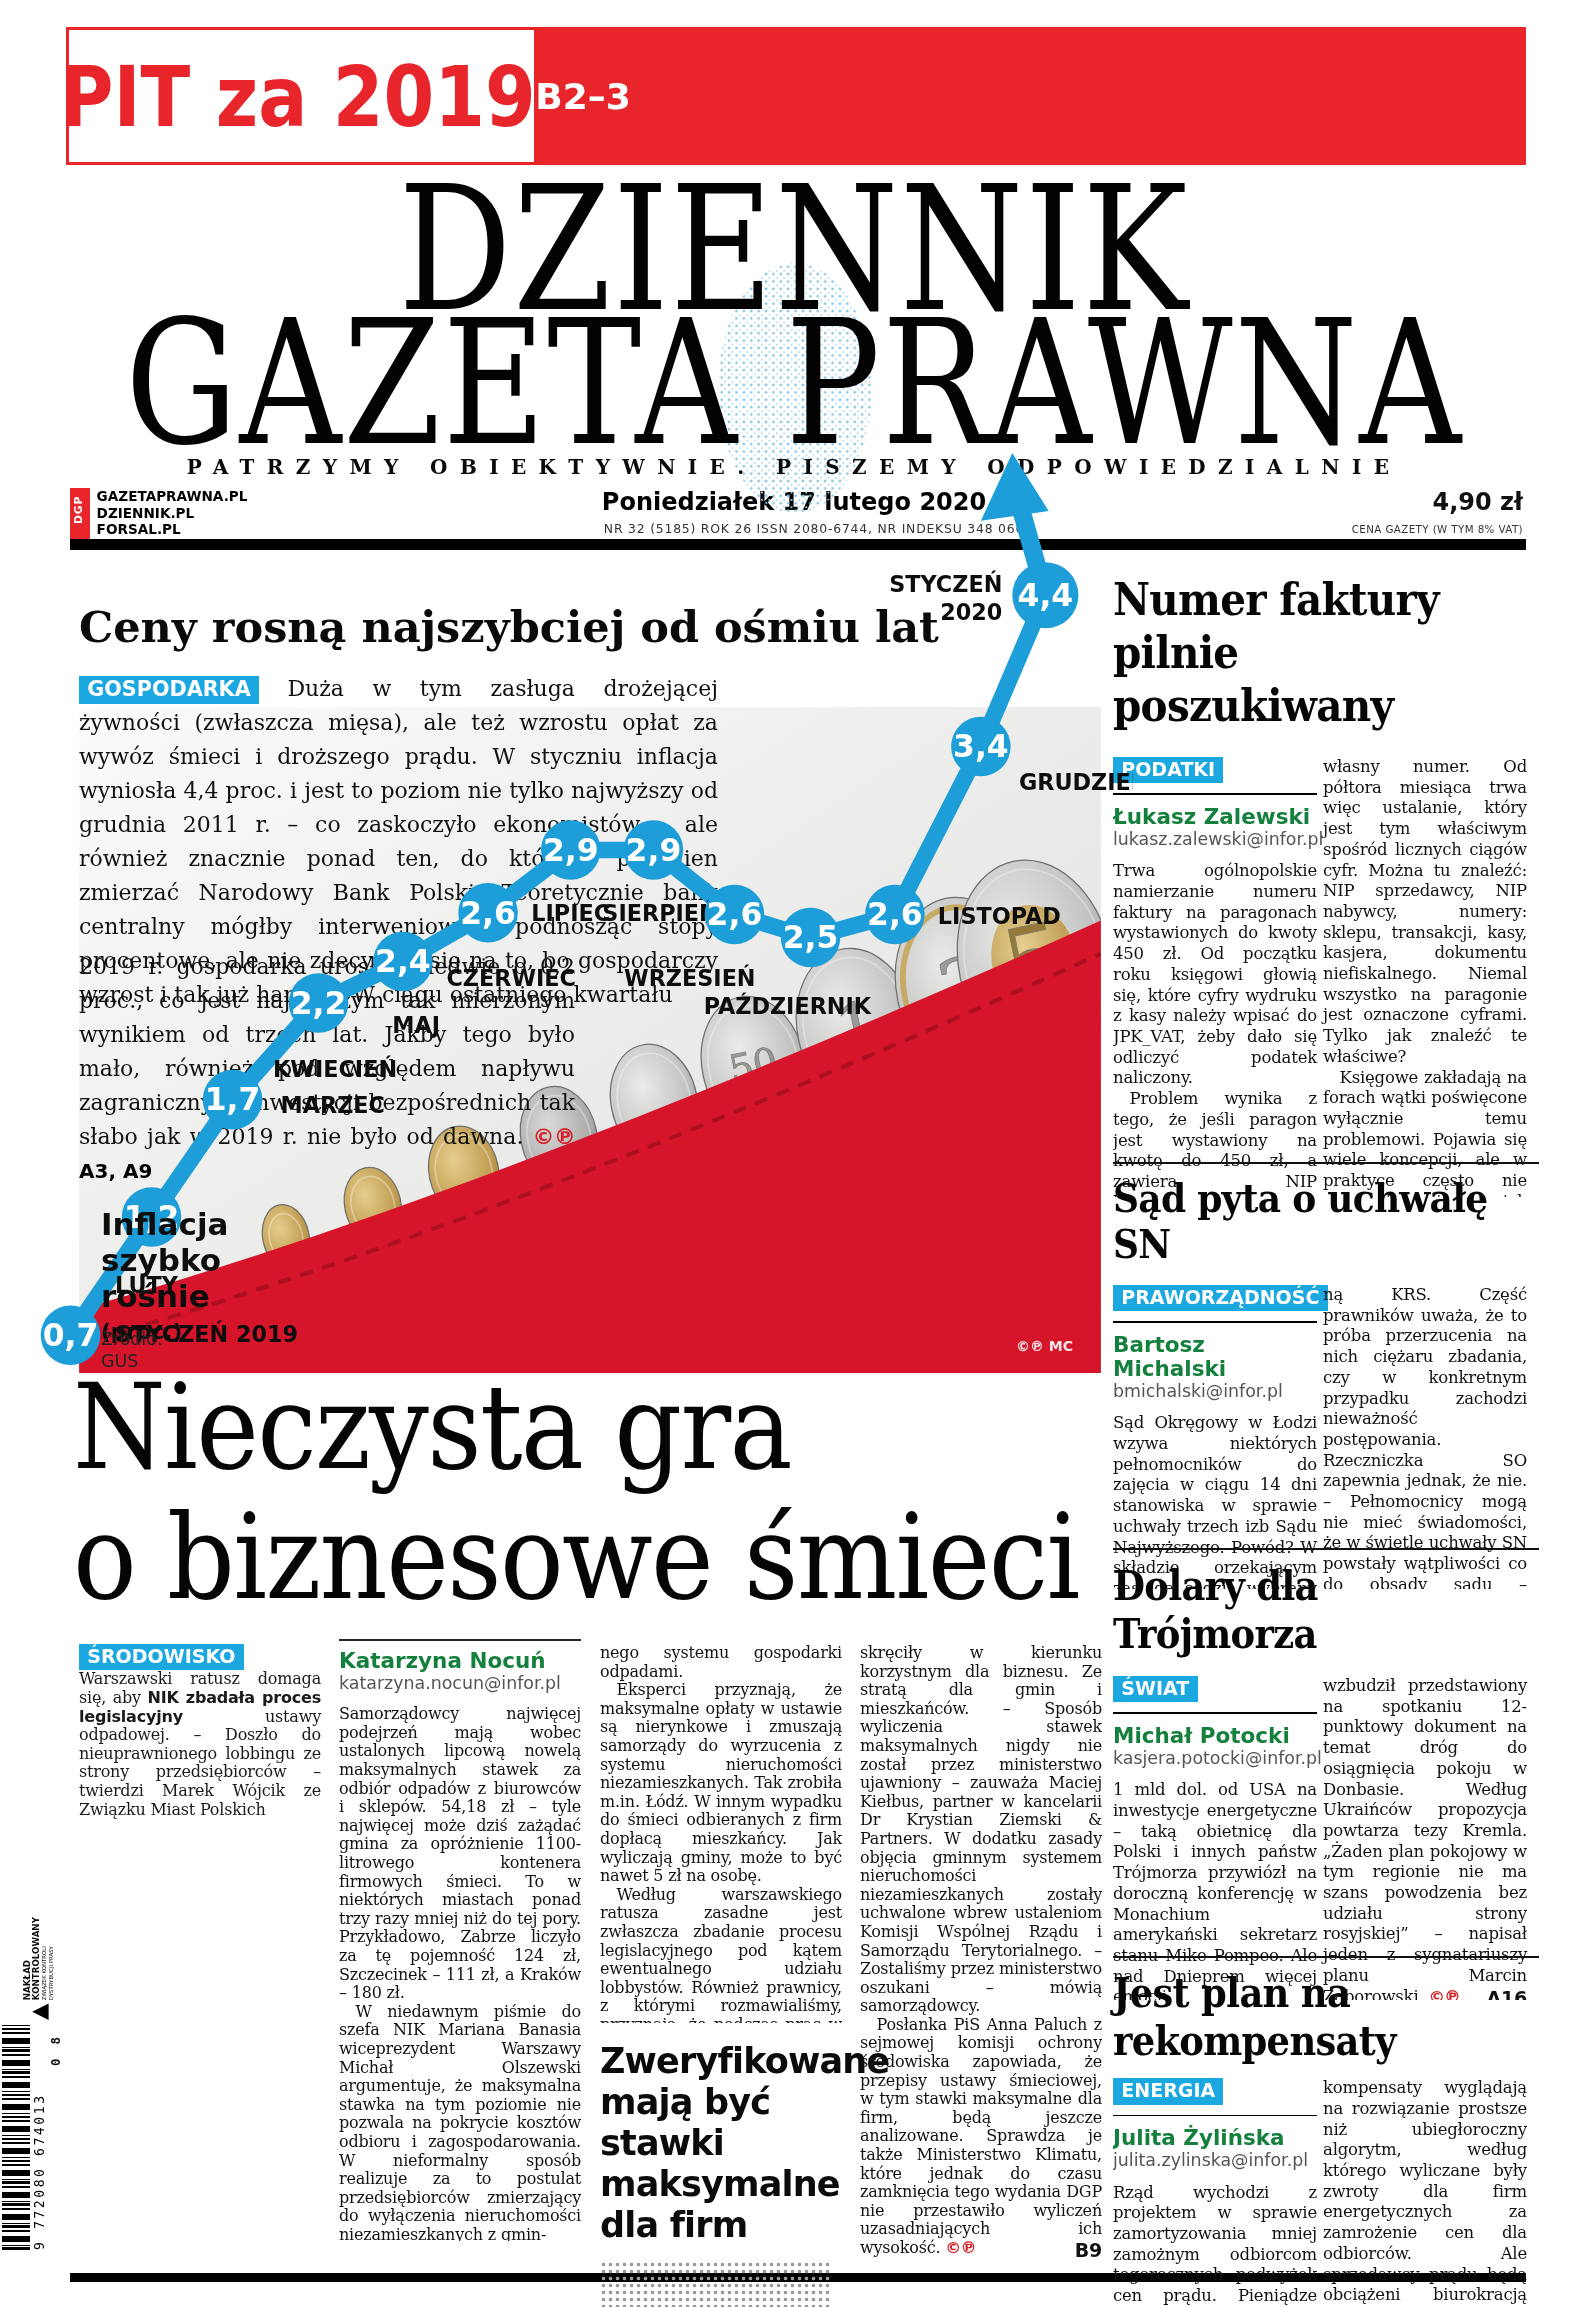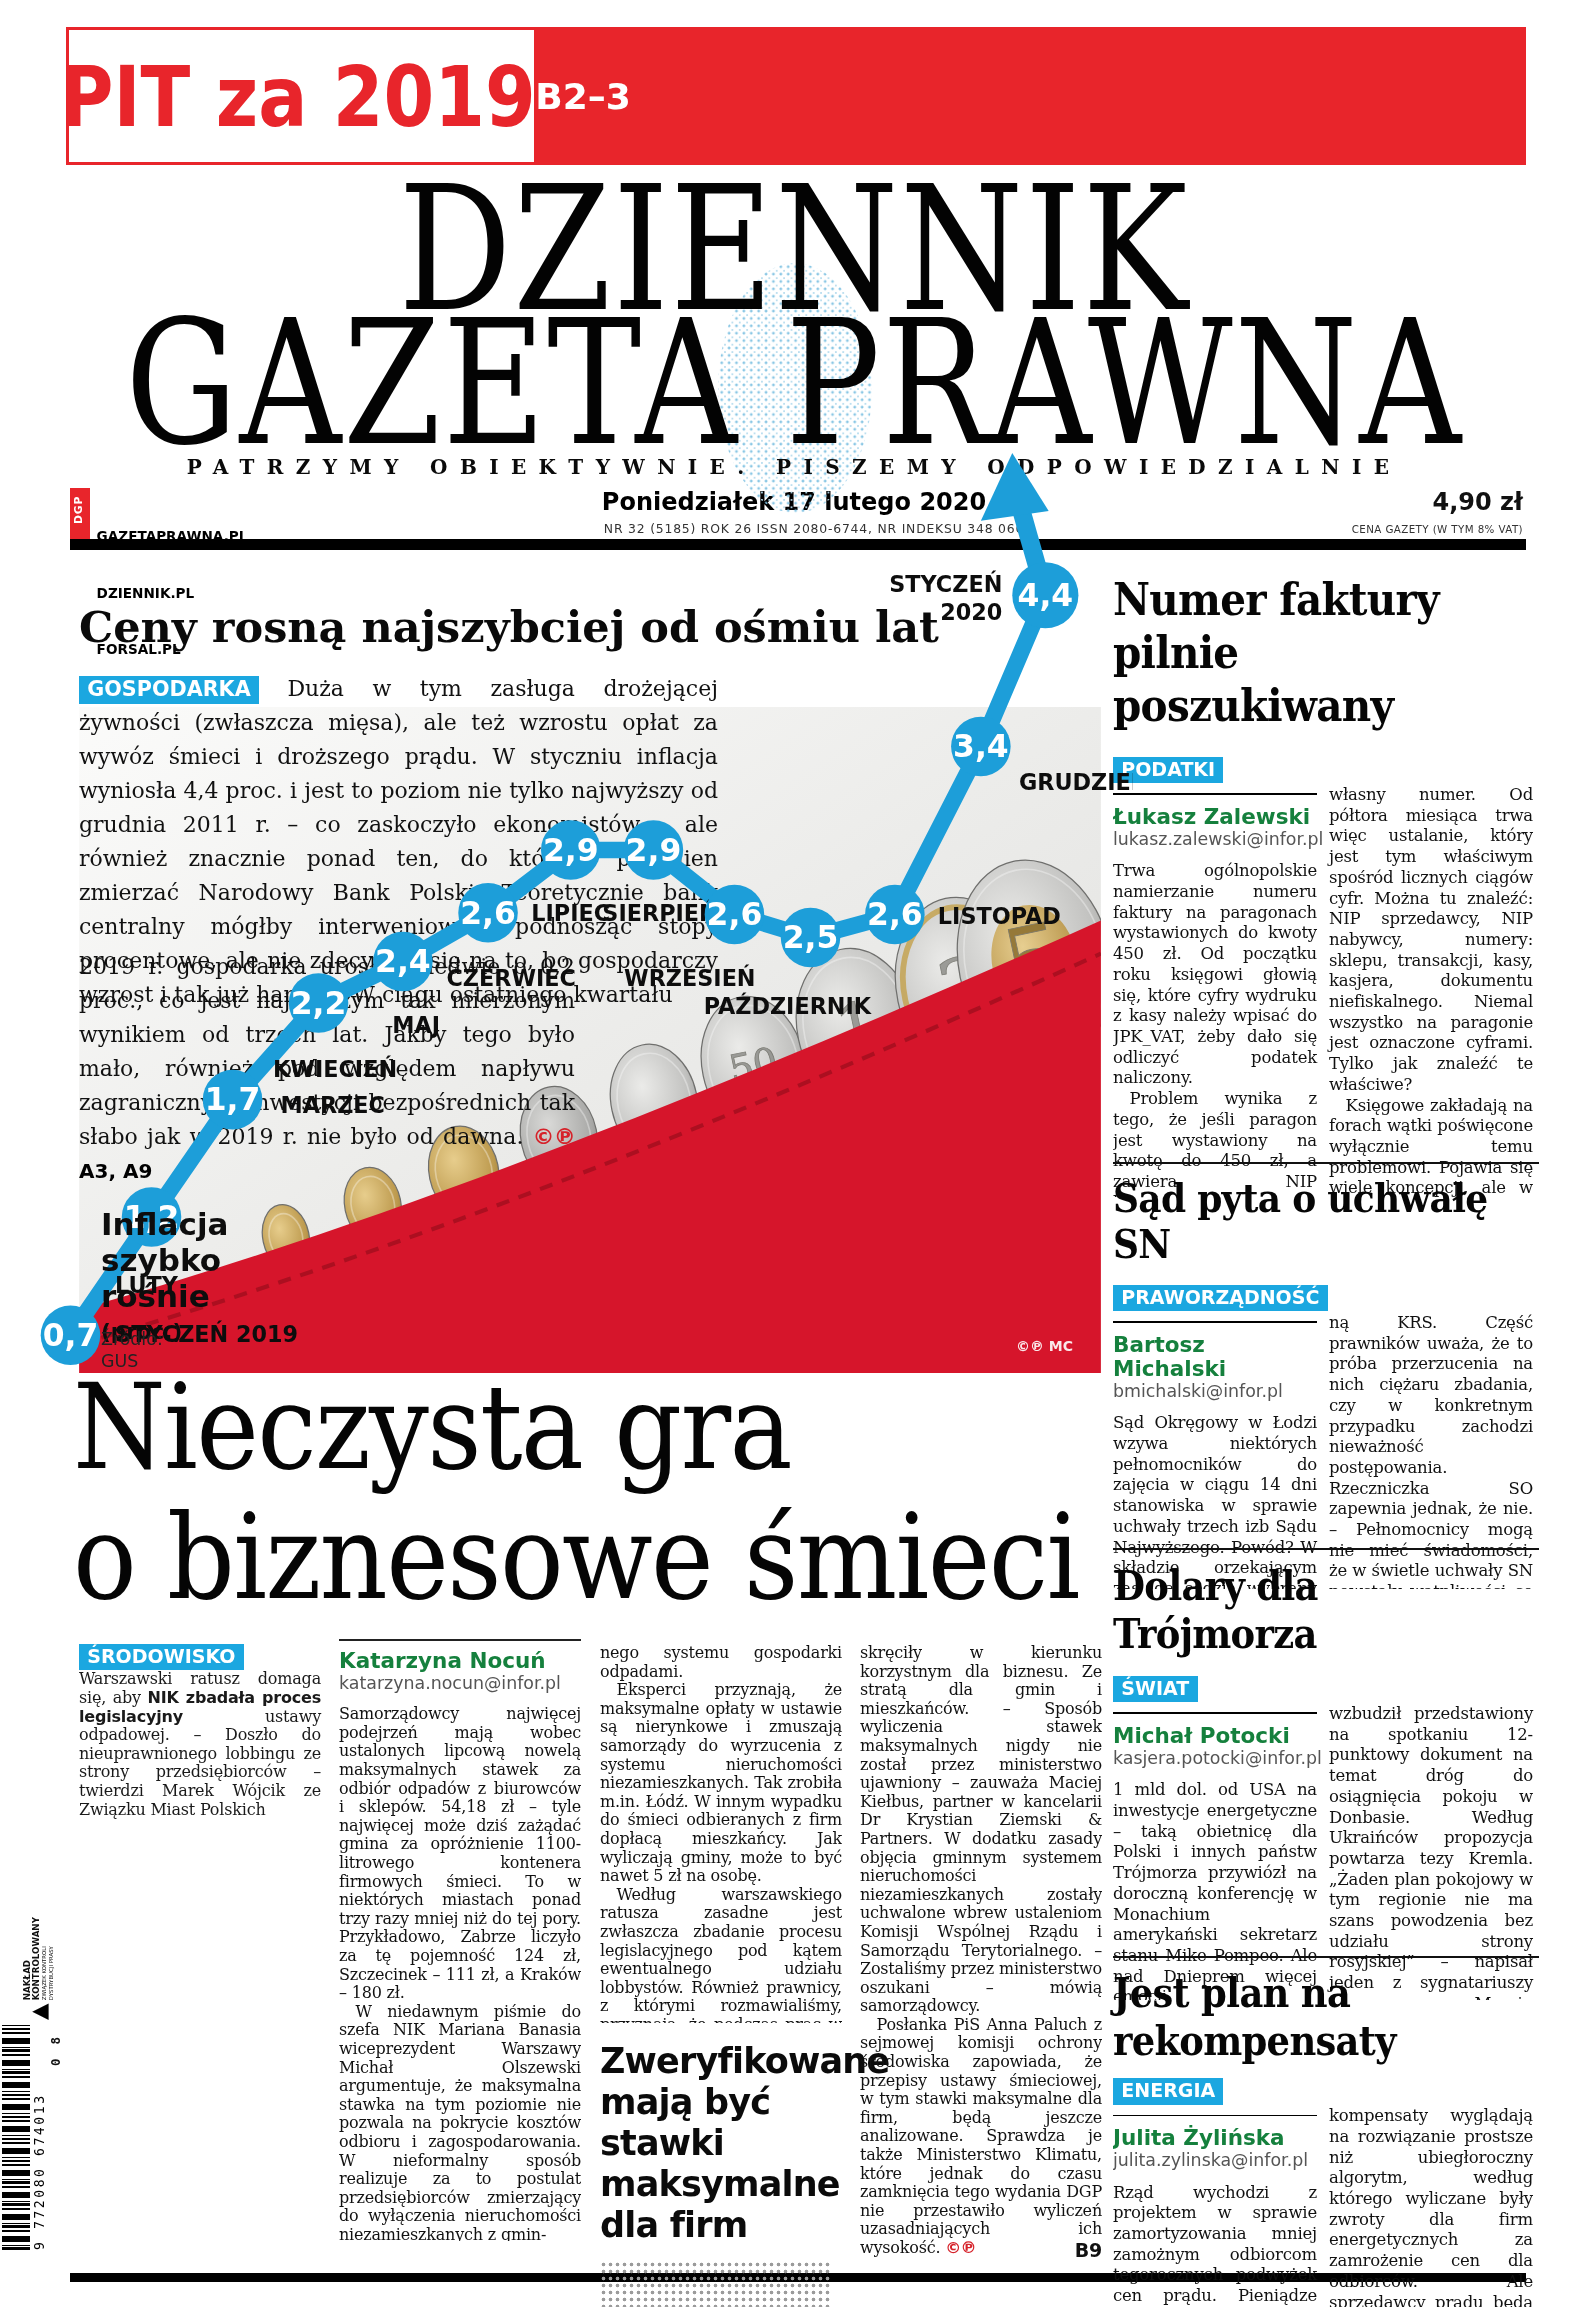--- a/index.html
+++ b/index.html
@@ -23,21 +23,21 @@
   .globe{position:absolute;left:718px;top:263px;width:154px;height:250px;border-radius:50%;z-index:1;opacity:.9;
          background-image:radial-gradient(#7fc2e2 1.4px,transparent 1.5px),radial-gradient(#b6dcee 1.1px,transparent 1.2px);
          background-size:7.4px 7.4px,7.4px 7.4px;background-position:0 0,3.3px 4.1px;}
   .tagline{position:absolute;left:0;top:455px;width:100%;text-align:center;
            font:bold 20px "DejaVu Serif",serif;letter-spacing:12.4px;color:#0a0a0a;z-index:2;white-space:nowrap;}
   
   .infobar-left{position:absolute;left:70px;top:488px;display:flex;gap:6.6px;align-items:stretch;}
   .dgp-box{width:20px;height:51px;background:#e8252b;position:relative;}
   .dgp-box span{position:absolute;left:1.7px;top:36px;color:#fff;font:bold 10.8px "DejaVu Sans",sans-serif;
                 transform:rotate(-90deg);transform-origin:top left;letter-spacing:0.8px;}
-  .sites div{font:bold 13.6px "DejaVu Sans",sans-serif;line-height:16.5px;color:#000;margin-top:40px;}
+  .sites div{font:bold 13.6px "DejaVu Sans",sans-serif;line-height:16.5px;color:#000;}
   .infobar-center{position:absolute;left:0;top:488px;width:100%;text-align:center;}
   .ib-date{font:bold 24px "DejaVu Sans",sans-serif;color:#000;}
   .ib-issue{font:12.4px "DejaVu Sans",sans-serif;letter-spacing:0.8px;color:#333;margin-top:5px;padding-left:40px;}
   .infobar-right{position:absolute;right:65px;top:488px;text-align:right;}
   .ib-price{font:bold 24px "DejaVu Sans",sans-serif;}
   .ib-pricenote{font:10.3px "DejaVu Sans",sans-serif;color:#333;margin-top:7.4px;letter-spacing:0.4px;}
   .black-rule{position:absolute;left:70px;top:539px;width:1456px;height:10.8px;background:#000;z-index:2;}
   .bottom-rule{position:absolute;left:70px;top:2273px;width:1456px;height:9px;background:#000;z-index:2;}
   
   .tag{display:inline-block;background:#1ba7e0;color:#fff;font:bold 19px "DejaVu Sans",sans-serif;
@@ -62,21 +62,21 @@
   .r-article{position:absolute;left:1113px;width:426px;z-index:3;}
   .r-head{margin:0;font-family:"DejaVu Serif",serif;font-weight:bold;color:#060606;
           letter-spacing:-0.8px;transform:scaleX(.9);transform-origin:top left;white-space:normal;}
   #ra1{top:573px;} #ra1 .r-head{font-size:45px;line-height:53px;margin-bottom:25px;}
   #ra2{top:1175px;} #ra2 .r-head{font-size:40px;line-height:46px;margin-bottom:18px;}
   #ra3{top:1562px;} #ra3 .r-head{font-size:41px;line-height:48px;margin-bottom:18px;}
   #ra4{top:1969px;} #ra4 .r-head{font-size:41px;line-height:48px;margin-bottom:13.2px;}
   .r-body{position:relative;overflow:hidden;}
   #ra1 .r-body{height:440px;} #ra2 .r-body{height:304px;} #ra3 .r-body{height:324px;} #ra4 .r-body{height:245px;}
   .colA{width:204px;}
-  .colB{position:absolute;left:216px;top:0;width:204px;margin-top:28px;}
+  .colB{position:absolute;left:210px;top:0;width:204px;}
   .tagrule{height:1.7px;background:#000;margin:10px 0 10px;}
   .author{font:bold 21.5px "DejaVu Sans",sans-serif;line-height:24px;color:#15803d;}
   .email{font:17.4px "DejaVu Sans",sans-serif;line-height:20.7px;color:#555;margin-bottom:11.6px;}
   .r-body p, .m-col p{margin:0;font-size:16.5px;line-height:20.7px;text-align:justify;letter-spacing:-0.2px;}
   .r-body p.ind, .m-col p.ind{text-indent:16.5px;}
   .pref{float:right;font:bold 19px "DejaVu Sans",sans-serif;}
   .rsep{position:absolute;left:1113px;width:426px;height:1.7px;background:#111;z-index:3;}
   
   .main-head{position:absolute;left:73px;top:1363px;z-index:5;font-family:"DejaVu Serif",serif;
              font-size:106px;line-height:116px;color:#050505;letter-spacing:-1.7px;

